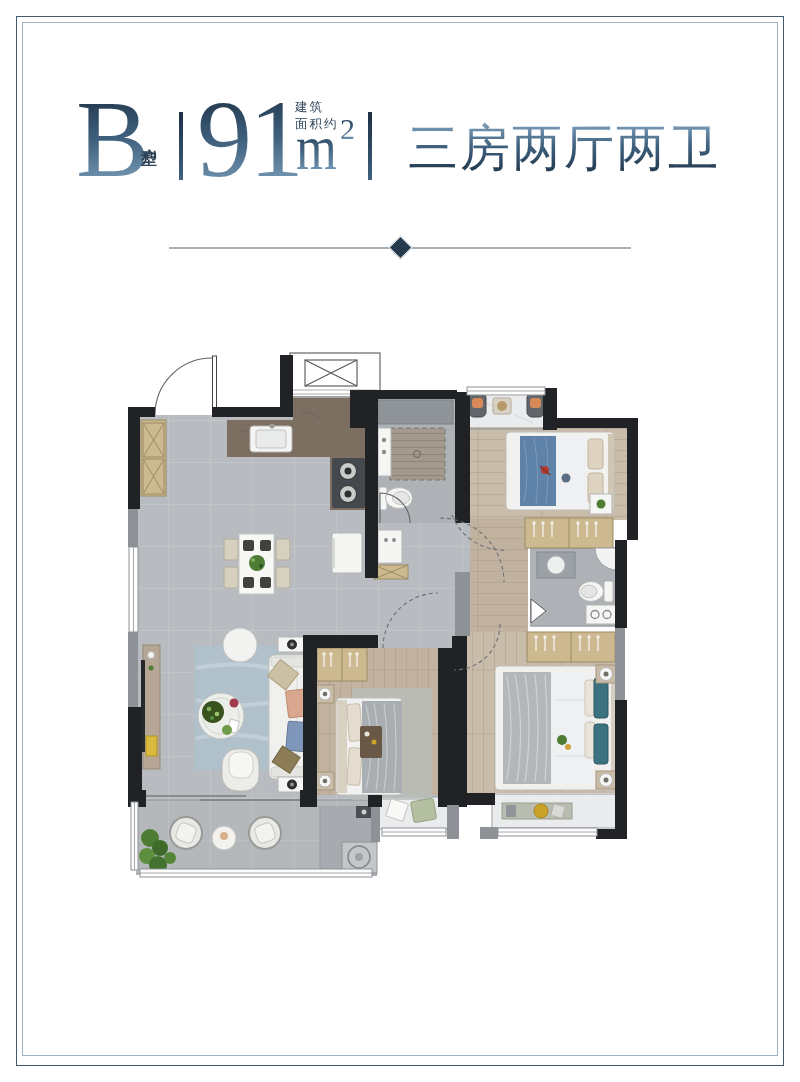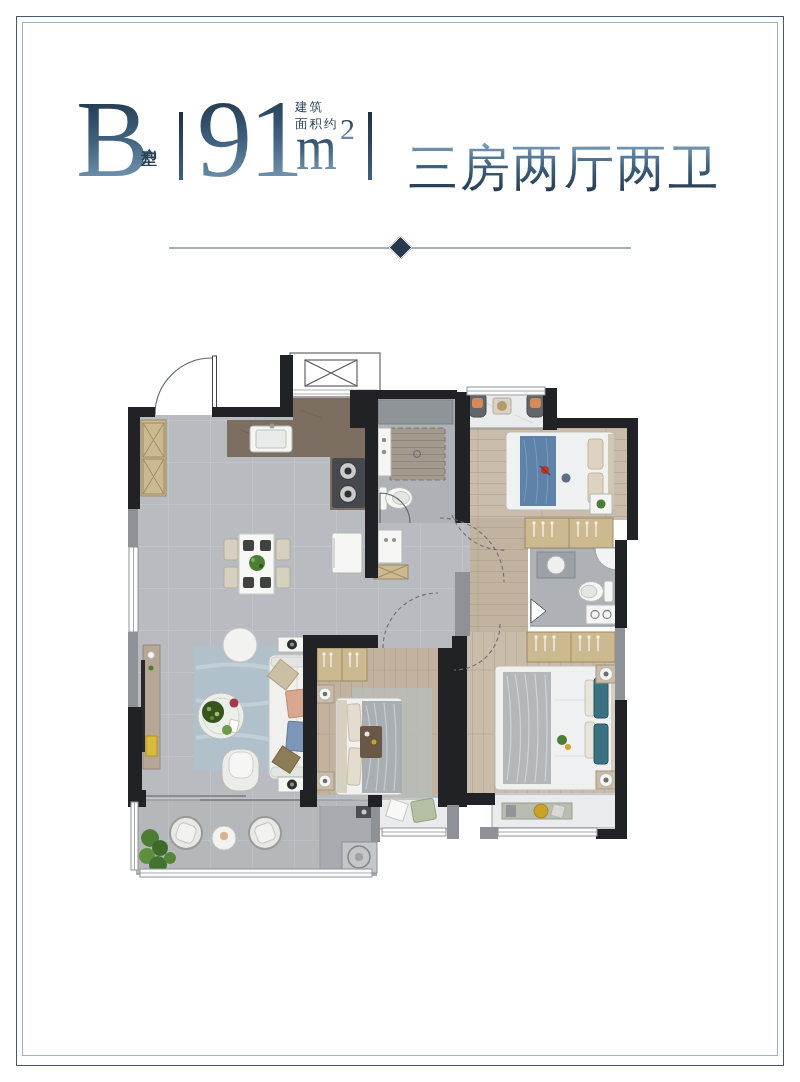--- a/index.html
+++ b/index.html
@@ -28,21 +28,21 @@
   .bar-right{left:368px;}
   .area-value{position:absolute;left:197px;top:84px;font-size:110px;line-height:1;letter-spacing:-3px;}
   .area-note{position:absolute;left:295px;top:100px;font-size:12.5px;line-height:17px;
              color:var(--subtext);letter-spacing:2px;
              font-family:Liberation Mono, monospace;}
   .area-unit{position:absolute;left:296px;top:118px;height:62px;}
   .area-unit .m{display:inline-block;font-size:64px;line-height:60px;transform:scaleX(.82);
                 transform-origin:left bottom;}
   .area-unit sup{position:absolute;left:44px;top:-4px;font-size:30px;line-height:1;}
   .layout-desc{position:absolute;left:408px;top:120px;font-size:50px;line-height:1.15;
-               letter-spacing:2px;font-weight:400;white-space:nowrap;margin-top:20px;}
+               letter-spacing:2px;font-weight:400;white-space:nowrap;}
   
   .divider-line{position:absolute;left:169px;top:247px;width:462px;height:2px;background:var(--divider_line);}
   .divider-diamond{position:absolute;left:392px;top:239px;width:15px;height:15px;
                    background:var(--diamond);transform:rotate(45deg);border:1.5px solid #fff;}
   
   .plan{position:absolute;left:0;top:0;}
   .wB{fill:var(--wall_black);} .wG{fill:var(--wall_gray);}
   .fTile{fill:var(--floor_tile);} .fBath{fill:var(--bath_tile);}
   .fWood1{fill:var(--wood_light);} .fWood2{fill:var(--wood_mid);}
   .fBrown{fill:var(--kitchen_brown);} .fMarble{fill:var(--marble);}

